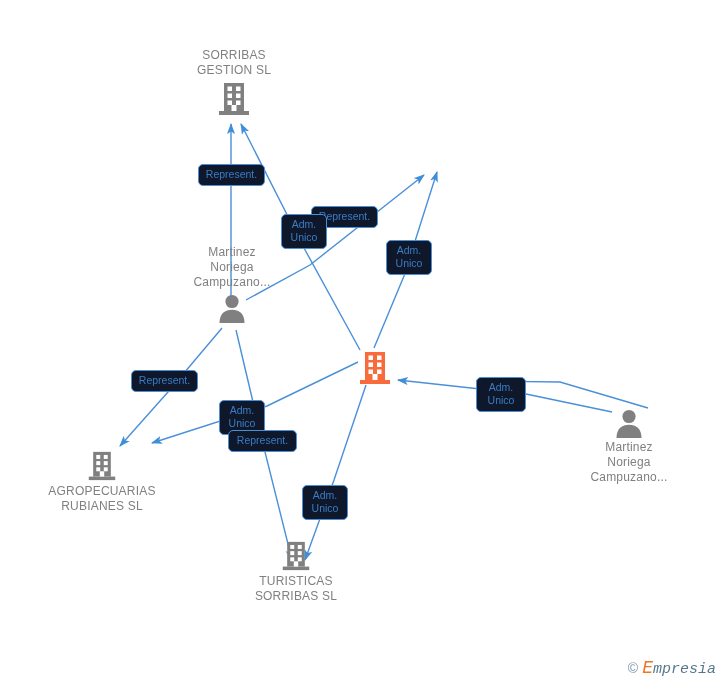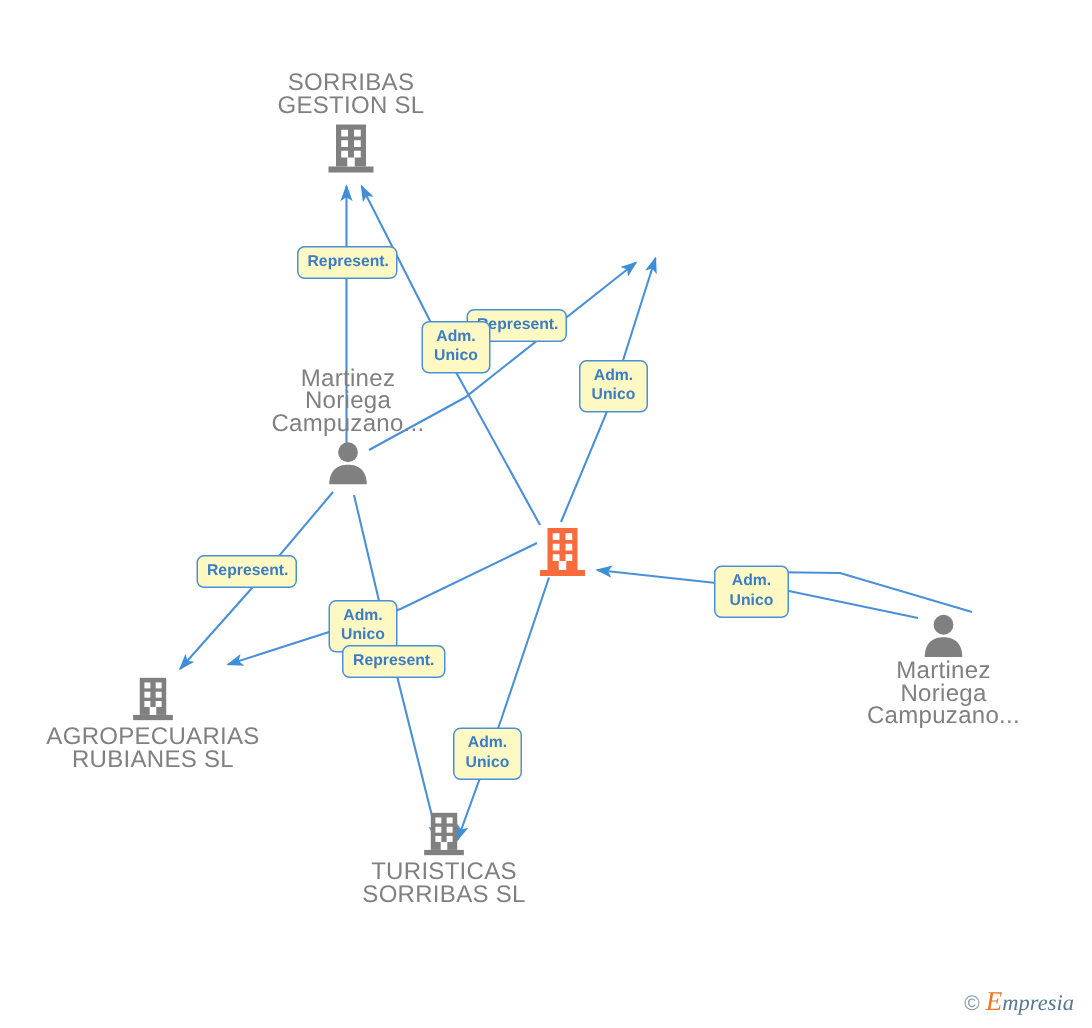--- a/index.html
+++ b/index.html
@@ -35,63 +35,62 @@
     text-align: center;
     pointer-events: auto;
   }
   .node .node-icon {
     display: block;
     margin: 0 auto;
     line-height: 0;
   }
   .node .node-label {
     display: block;
-    font-size: 16px;
+    font-size: 12px;
     line-height: 15px;
     color: #808080;
     letter-spacing: 0.2px;
     white-space: pre-line;
     margin-top: 2px;
   }
   .node.label-above .node-label {
     margin-top: 0;
     margin-bottom: 3px;
   }
   .node.focus .node-label {
     color: #606060;
   }
   .edge-label {
     position: absolute;
-    background: #fef9c3;
+    background: #0f172a;
     border: 1px solid #4a90d9;
     border-radius: 5px;
     color: #3b7cc4;
     font-size: 10.5px;
     line-height: 13px;
     padding: 3px 6px 4px 6px;
     text-align: center;
     white-space: pre-line;
     box-sizing: border-box;
-    font-weight: bold;
   }
   #watermark {
     position: absolute;
     right: 12px;
     bottom: 8px;
     display: flex;
     align-items: center;
     gap: 4px;
   }
   #watermark .copy-mark {
     font-size: 14px;
     color: #7d97ab;
     line-height: 1;
   }
   #watermark .brand {
-    font-family: Liberation Serif, serif;
+    font-family: Liberation Mono, monospace;
     font-style: italic;
     font-size: 15px;
     color: #57798f;
     line-height: 1;
   }
   #watermark .brand .brand-initial {
     color: #ef7622;
     font-size: 18px;
   }
 </style>

